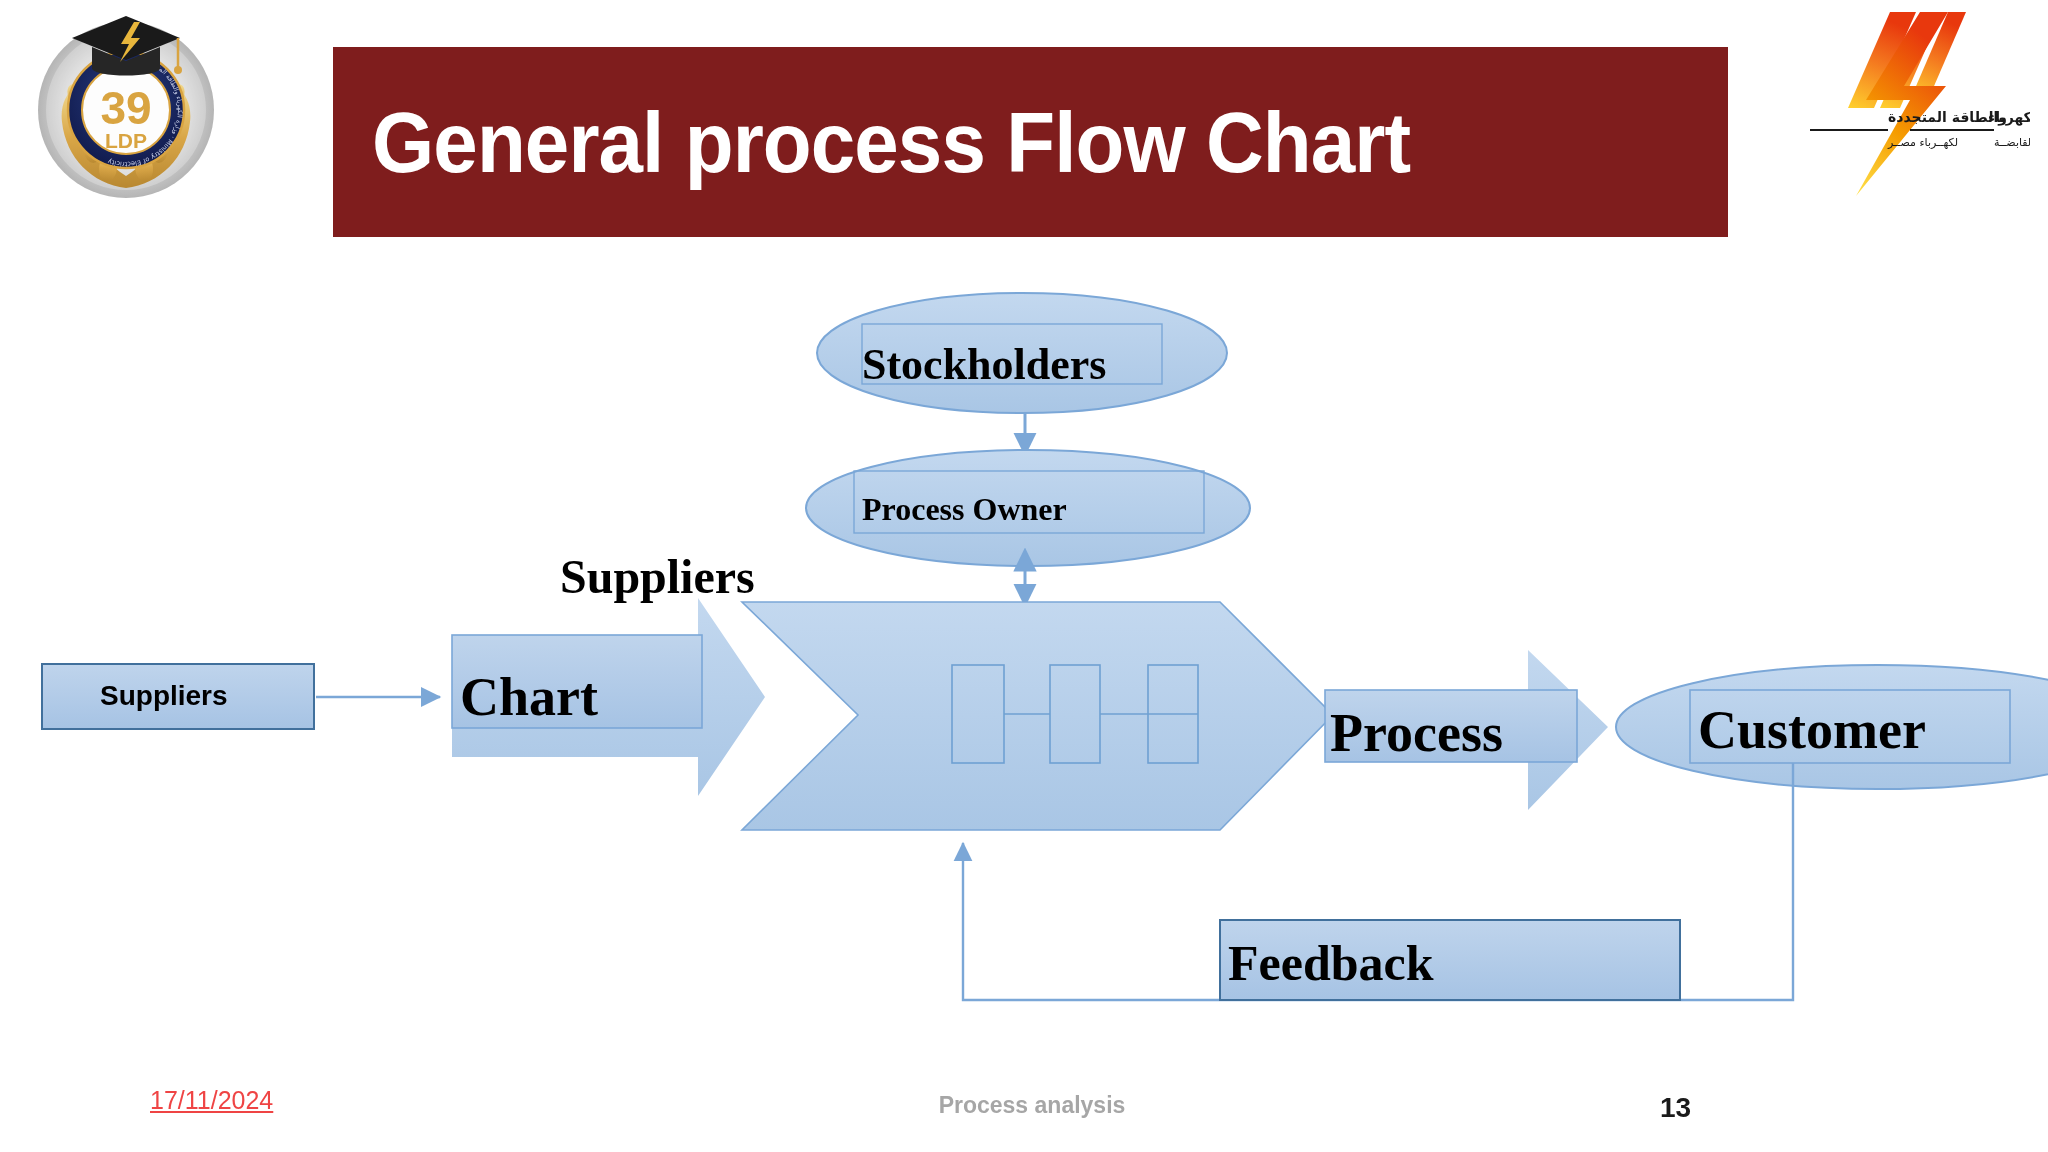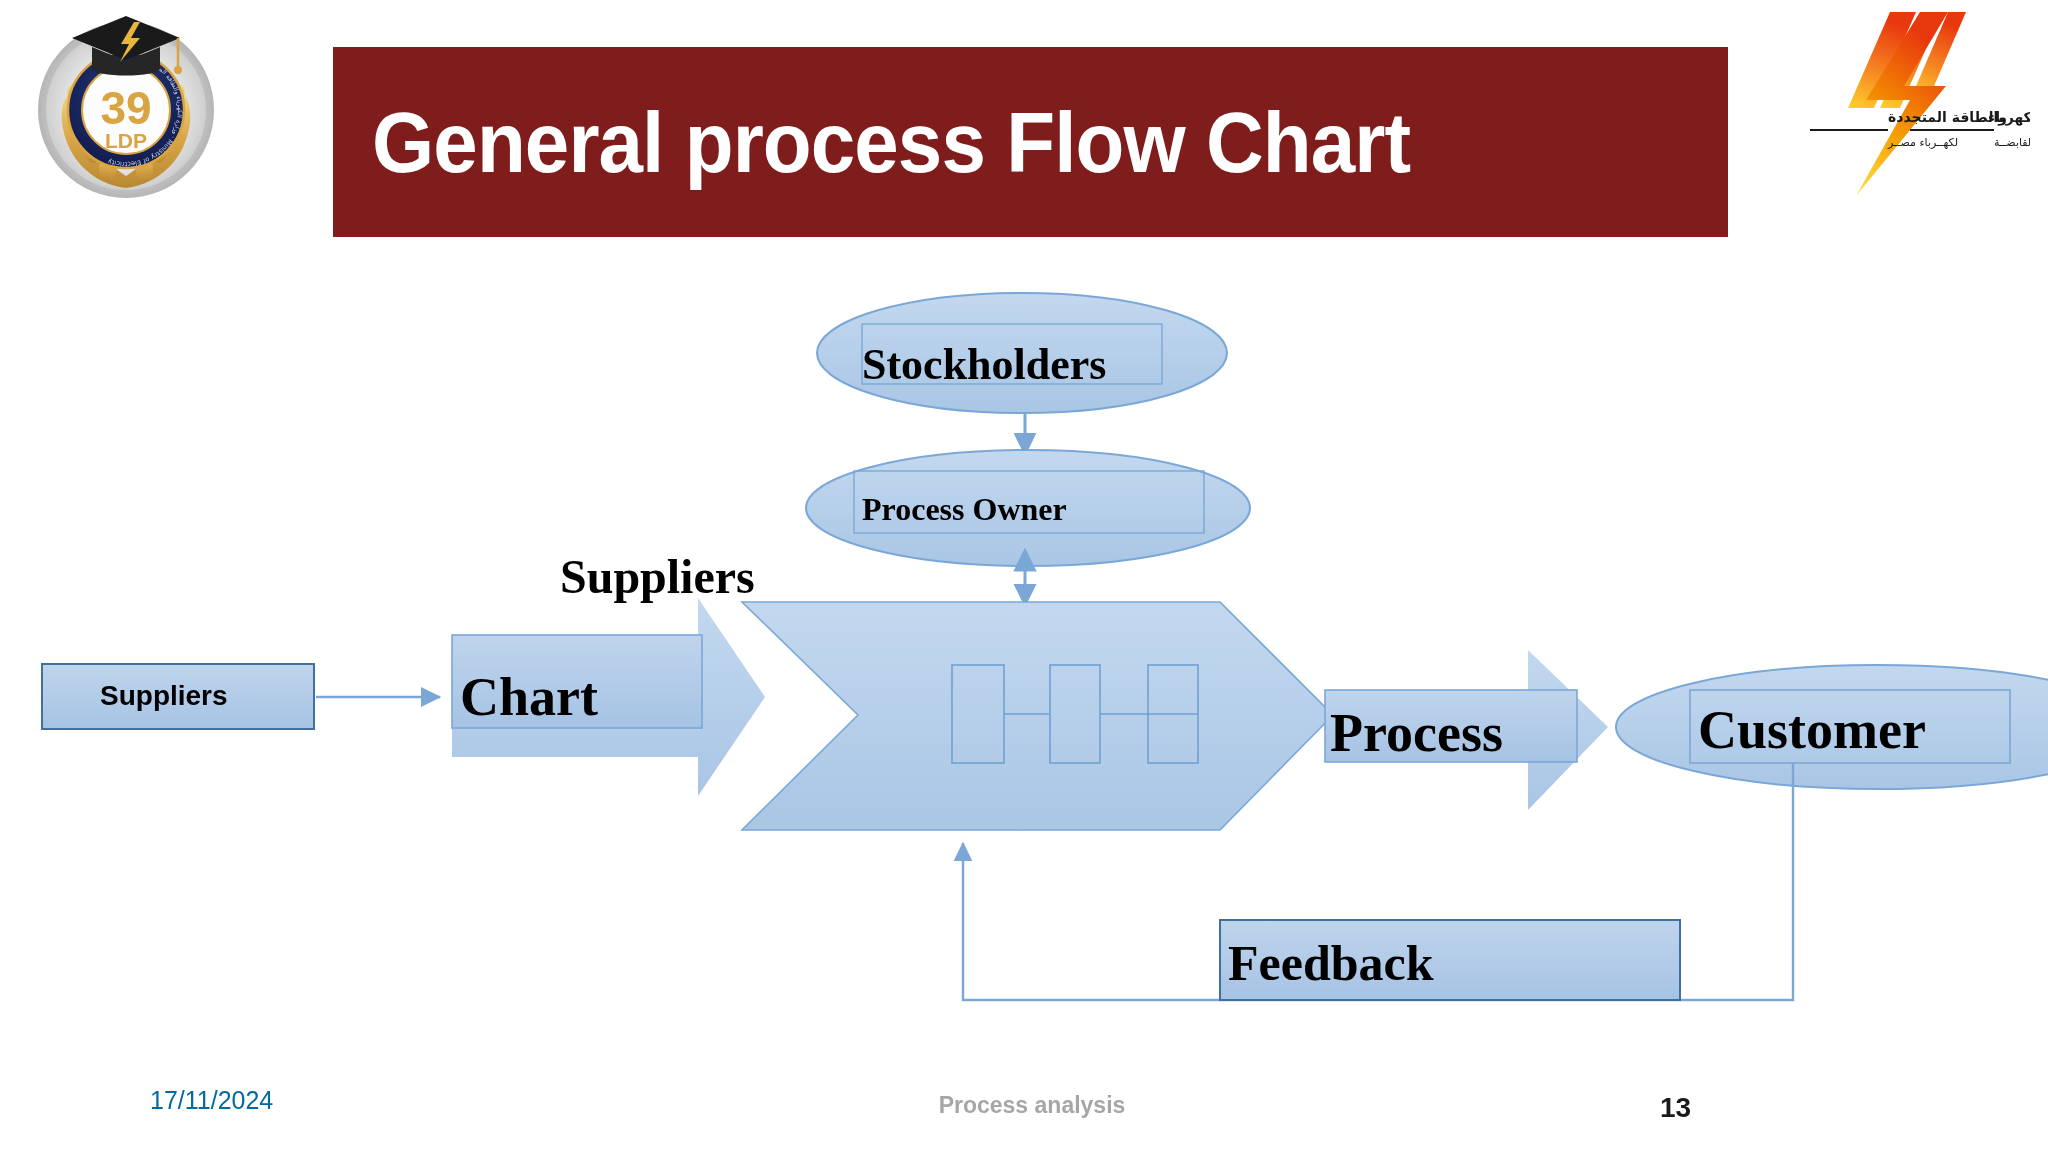--- a/index.html
+++ b/index.html
@@ -119,21 +119,22 @@
     font-size: 50px; justify-content: flex-start;
   }
 
   
   #footer-date {
     position: absolute;
     left: 150px;
     top: 1086px;
     font-family: "Liberation Sans", sans-serif;
     font-size: 25px;
-    color: #0369a1;
+    color: #ef4444;
+    text-decoration: underline;
   }
   #footer-center {
     position: absolute;
     left: 0;
     top: 1092px;
     width: 2048px;
     text-align: center;
     font-family: "Liberation Sans", sans-serif;
     font-weight: bold;
     font-size: 23px;

